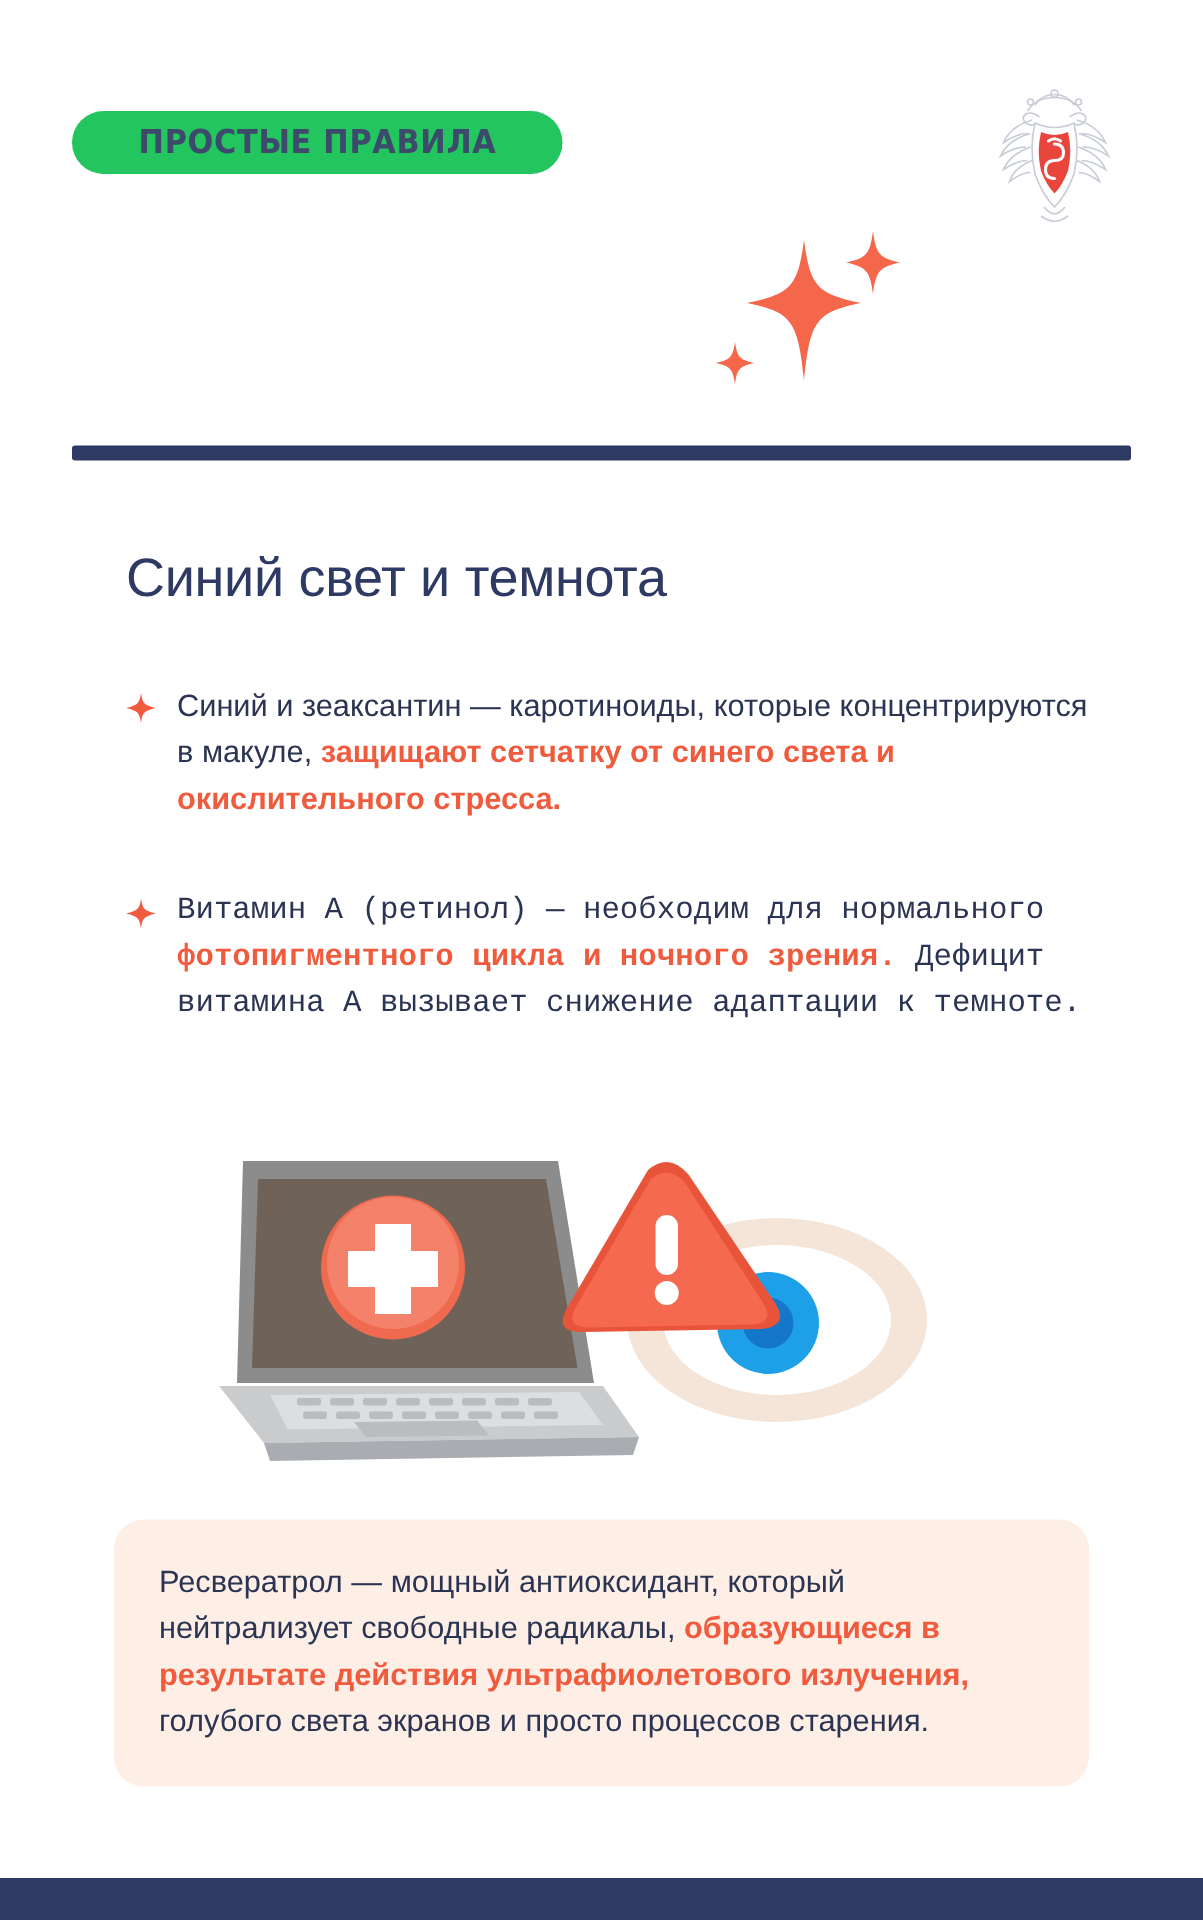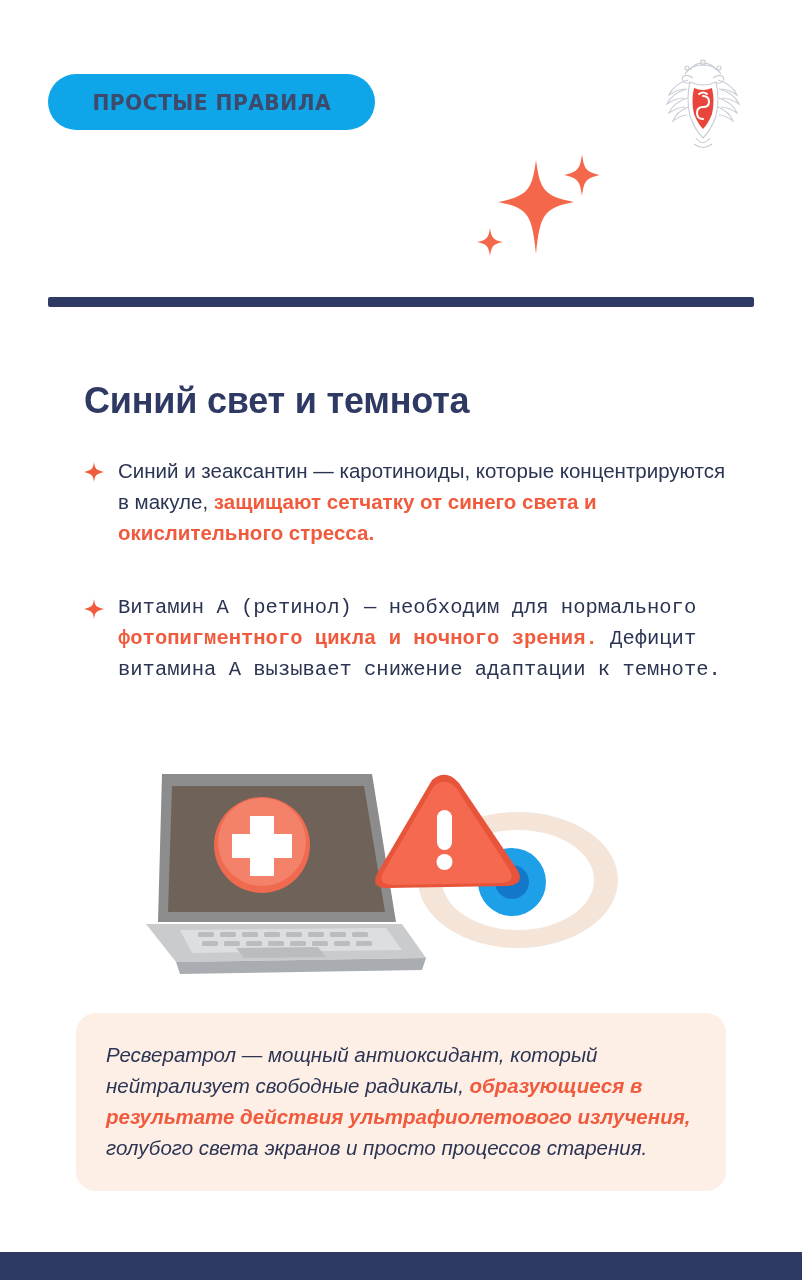--- a/index.html
+++ b/index.html
@@ -28,24 +28,24 @@
     position: absolute;
     top: 74px;
     left: 48px;
     right: 48px;
     height: 64px;
   }
   .badge {
     display: inline-flex;
     align-items: center;
     justify-content: center;
-    height: 56px;
+    height: 42px;
     padding: 0 34px;
     border-radius: 29px;
-    background: #0ea5e9;
+    background: #22c55e;
     box-sizing: border-box;
   }
   .badge-text {
     font-family: "DejaVu Sans", sans-serif;
     font-weight: bold;
     font-size: 22px;
     letter-spacing: 0.5px;
     color: #3d4a6b;
     transform: scaleX(0.92);
     white-space: nowrap;
@@ -75,24 +75,24 @@
     width: 706px;
     height: 10px;
     background: #2e3a63;
     border-radius: 2px;
   }
 
   
   .title {
     position: absolute;
     left: 84px;
-    top: 380px;
+    top: 364px;
     width: 660px;
     font-size: 36px;
-    font-weight: bold;
+    font-weight: normal;
     color: #2e3a63;
     letter-spacing: -0.2px;
   }
 
   
   .bullets {
     position: absolute;
     left: 84px;
     top: 455px;
     width: 642px;
@@ -131,21 +131,20 @@
   
   .note {
     position: absolute;
     left: 76px;
     top: 1013px;
     width: 650px;
     padding: 26px 30px 28px 30px;
     background: #fdeee6;
     border-radius: 20px;
     box-sizing: border-box;
-    font-style: italic;
   }
   .note-text {
     font-size: 20.5px;
     line-height: 31px;
     color: #2b3553;
   }
 
   
   .bottom-bar {
     position: absolute;

